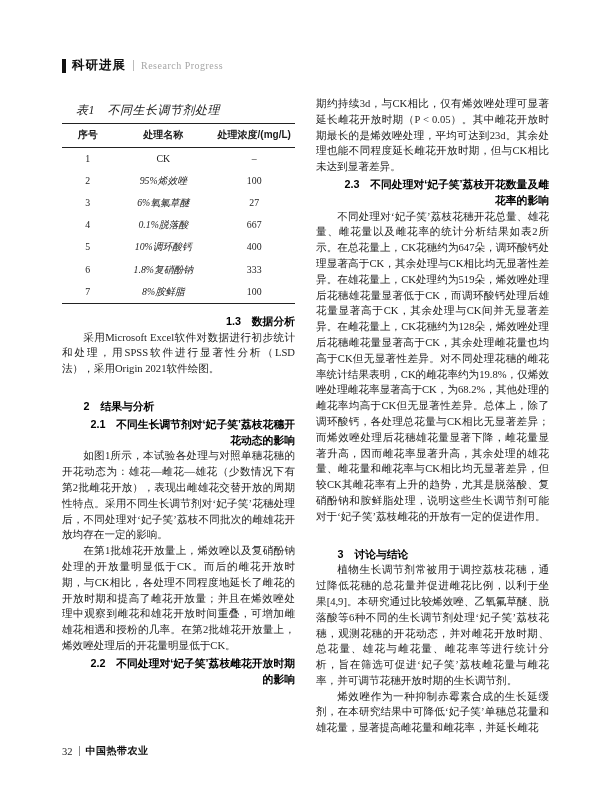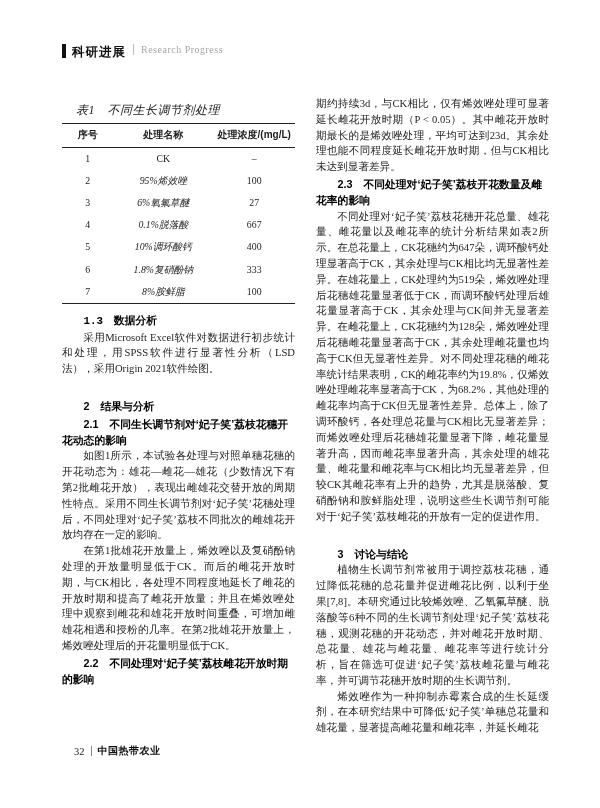--- a/index.html
+++ b/index.html
@@ -3,53 +3,53 @@
 <meta charset="utf-8">
 <style>
   * { margin:0; padding:0; box-sizing:border-box; }
   html,body { background:#e9e9e9; }
   .page {
     position:relative; width:600px; height:808px; margin:0 auto;
     background:#ffffff; color:#1c1c1c; overflow:hidden;
     font-family:"Liberation Serif","DejaVu Serif",serif;
   }
   
-  .hdr { position:absolute; left:62px; top:44px; display:flex; }
+  .hdr { position:absolute; left:62px; top:57px; display:flex; align-items:center; }
   .hdr-bar { width:4px; height:14px; background:#111; margin-right:6px; }
   .hdr-cn { font-family:"Liberation Sans","DejaVu Sans",sans-serif; font-weight:bold; font-size:12.5px; letter-spacing:1px; color:#111; }
   .hdr-div { width:1px; height:11px; background:#bbb; margin:0 7px; }
   .hdr-en { font-size:10px; color:#a6a6a6; letter-spacing:0.5px; font-family:"Liberation Serif",serif; }
   
   .cols { position:absolute; left:62px; top:96px; width:488px; display:flex; gap:21px; }
   .col { width:233px; font-size:10.6px; line-height:15.8px; text-align:justify; }
   p.body { text-indent:2em; }
   p.cont { text-indent:0; }
   h2.sec, h3.sec {
     font-family:"Liberation Sans","DejaVu Sans",sans-serif;
     font-weight:bold; color:#000; font-size:10.8px; line-height:15.8px;
     text-indent:2em; text-align:left;
   }
   h2.sec { margin-top:22px; }
-  h3.sec { margin-top:2px; }
-  h3.first { margin-top:10px;font-family:Liberation Mono, monospace; }
+  h3.sec { margin-top:2px;text-align:right; }
+  h3.first { margin-top:10px; }
   
   .tbl-caption {
     margin-top:7px; padding-left:14px; font-size:12px; font-style:italic;
     letter-spacing:0.5px;
   }
   table.t1 { width:100%; border-collapse:collapse; margin:4px 0 9px 0;
     border-top:1.6px solid #222; border-bottom:1.6px solid #222; font-size:9.8px; }
   table.t1 th {
     font-family:"Liberation Sans","DejaVu Sans",sans-serif; font-weight:bold;
     border-bottom:1px solid #222; padding:3px 0 4px; text-align:center; font-size:10px;
   }
   table.t1 td { text-align:center; padding:3.2px 0; }
   td.kai { font-style:italic; }
   
-  .ftr { position:absolute; left:62px; top:744px; display:flex; align-items:center;margin-left:12px; }
+  .ftr { position:absolute; left:62px; top:744px; display:flex; align-items:center; }
   .ftr-num { font-size:10.5px; color:#222; }
   .ftr-div { width:1px; height:10px; background:#888; margin:0 6px; }
   .ftr-journal { font-family:"Liberation Sans","DejaVu Sans",sans-serif; font-weight:bold; font-size:10px; color:#111; letter-spacing:0.5px; }
 </style>
 </head>
 <body>
 
 <div class="page">
 
   <div class="hdr">
@@ -122,21 +122,21 @@
       <h3 class="sec">2.2　不同处理对‘妃子笑’荔枝雌花开放时期的影响</h3>
     </div>
 
     <div class="col">
       <p class="body cont">期约持续3d，与CK相比，仅有烯效唑处理可显著延长雌花开放时期（P &lt; 0.05）。其中雌花开放时期最长的是烯效唑处理，平均可达到23d。其余处理也能不同程度延长雌花开放时期，但与CK相比未达到显著差异。</p>
 
       <h3 class="sec">2.3　不同处理对‘妃子笑’荔枝开花数量及雌花率的影响</h3>
       <p class="body">不同处理对‘妃子笑’荔枝花穗开花总量、雄花量、雌花量以及雌花率的统计分析结果如表2所示。在总花量上，CK花穗约为647朵，调环酸钙处理显著高于CK，其余处理与CK相比均无显著性差异。在雄花量上，CK处理约为519朵，烯效唑处理后花穗雄花量显著低于CK，而调环酸钙处理后雄花量显著高于CK，其余处理与CK间并无显著差异。在雌花量上，CK花穗约为128朵，烯效唑处理后花穗雌花量显著高于CK，其余处理雌花量也均高于CK但无显著性差异。对不同处理花穗的雌花率统计结果表明，CK的雌花率约为19.8%，仅烯效唑处理雌花率显著高于CK，为68.2%，其他处理的雌花率均高于CK但无显著性差异。总体上，除了调环酸钙，各处理总花量与CK相比无显著差异；而烯效唑处理后花穗雄花量显著下降，雌花量显著升高，因而雌花率显著升高，其余处理的雄花量、雌花量和雌花率与CK相比均无显著差异，但较CK其雌花率有上升的趋势，尤其是脱落酸、复硝酚钠和胺鲜脂处理，说明这些生长调节剂可能对于‘妃子笑’荔枝雌花的开放有一定的促进作用。</p>
 
       <h2 class="sec">3　讨论与结论</h2>
-      <p class="body">植物生长调节剂常被用于调控荔枝花穗，通过降低花穗的总花量并促进雌花比例，以利于坐果[7,8]。本研究通过比较烯效唑、乙氧氟草醚、脱落酸等6种不同的生长调节剂处理‘妃子笑’荔枝花穗，观测花穗的开花动态，并对雌花开放时期、总花量、雄花与雌花量、雌花率等进行统计分析，旨在筛选可促进‘妃子笑’荔枝雌花量与雌花率，并可调节花穗开放时期的生长调节剂。</p>
+      <p class="body">植物生长调节剂常被用于调控荔枝花穗，通过降低花穗的总花量并促进雌花比例，以利于坐果[4,9]。本研究通过比较烯效唑、乙氧氟草醚、脱落酸等6种不同的生长调节剂处理‘妃子笑’荔枝花穗，观测花穗的开花动态，并对雌花开放时期、总花量、雄花与雌花量、雌花率等进行统计分析，旨在筛选可促进‘妃子笑’荔枝雌花量与雌花率，并可调节花穗开放时期的生长调节剂。</p>
       <p class="body">烯效唑作为一种抑制赤霉素合成的生长延缓剂，在本研究结果中可降低‘妃子笑’单穗总花量和雄花量，显著提高雌花量和雌花率，并延长雌花</p>
     </div>
 
   </div>
 
   <div class="ftr">
     <span class="ftr-num">32</span>
     <span class="ftr-div"></span>
     <span class="ftr-journal">中国热带农业</span>
   </div>

